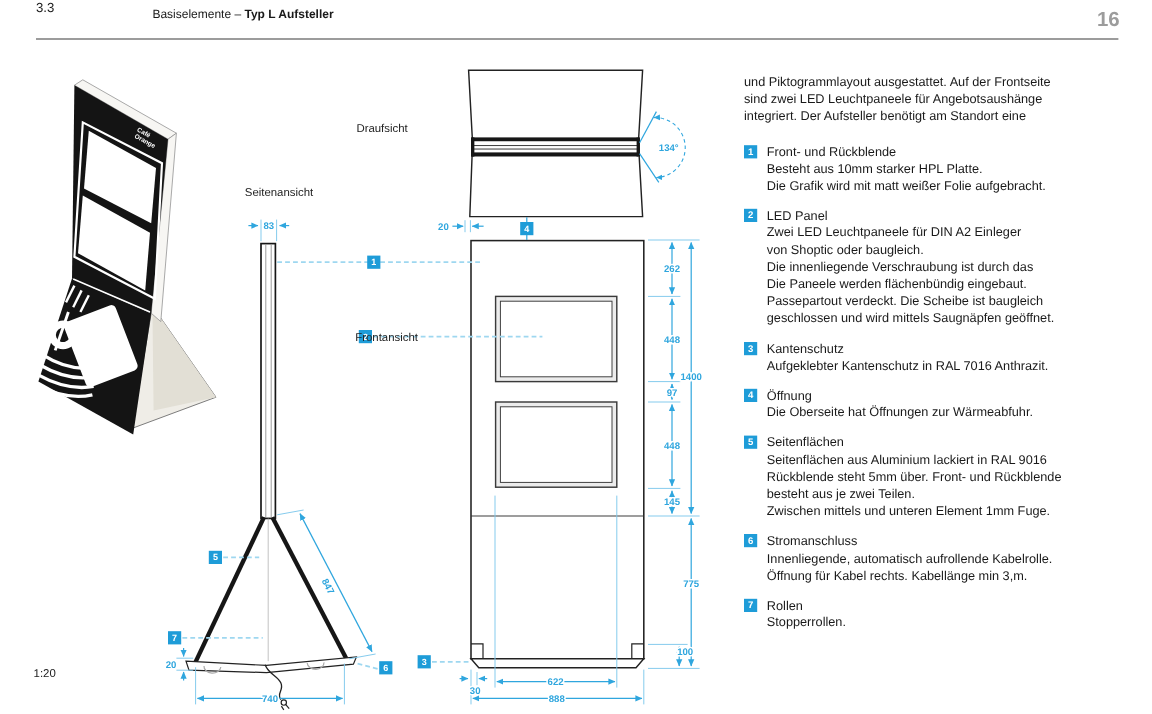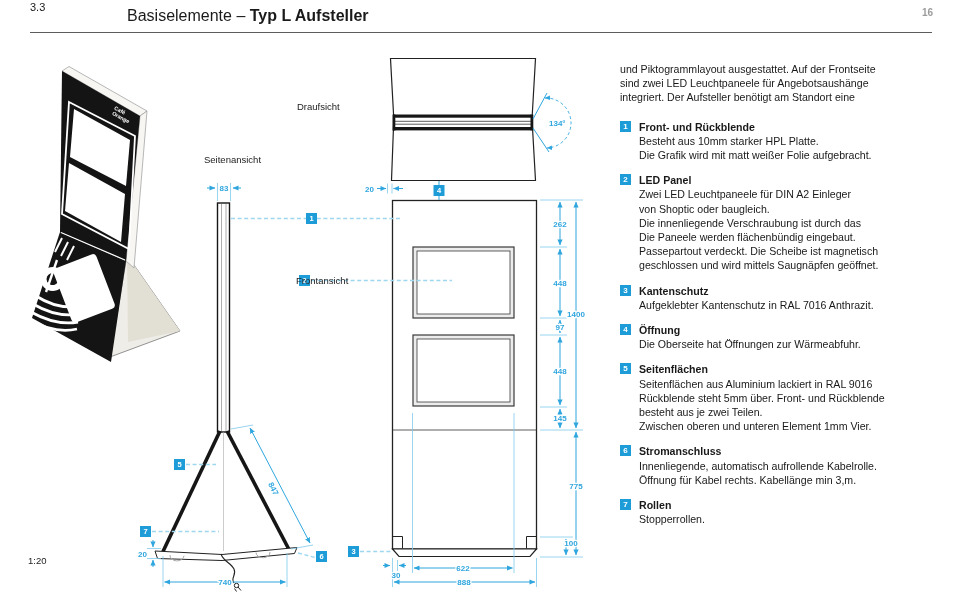--- a/index.html
+++ b/index.html
@@ -1,32 +1,32 @@
 <!DOCTYPE html>
 <html><head>
 <meta charset="utf-8">
 <style>
   html,body{margin:0;padding:0;background:#fff;}
   .page{position:relative;width:960px;height:595px;background:#fff;overflow:hidden;
         font-family:"Liberation Sans",sans-serif;}
   .hdr-section{position:absolute;left:30px;top:1px;font-size:11px;color:#1a1a1a;}
-  .hdr-title{position:absolute;left:127px;top:7px;font-size:16px;color:#1a1a1a;white-space:nowrap;}
+  .hdr-title{position:absolute;left:127px;top:7px;font-size:10px;color:#1a1a1a;white-space:nowrap;}
   .hdr-title .bold{font-weight:bold;}
-  .hdr-page{position:absolute;right:27px;top:7px;font-size:10px;font-weight:bold;color:#9c9c9c;}
+  .hdr-page{position:absolute;right:27px;top:7px;font-size:17px;font-weight:bold;color:#9c9c9c;}
   .hdr-rule{position:absolute;left:30px;right:28px;top:32px;height:1px;background:#5c5c5c;}
   .drawing-svg{position:absolute;left:0;top:0;width:960px;height:595px;}
   .notes{position:absolute;left:620px;top:62px;width:338px;font-size:10.6px;
          line-height:14.2px;color:#191919;}
   .intro{margin:0 0 15px 0;}
   .nl{white-space:nowrap;}
   .note-item{margin-bottom:11px;}
   .trow{display:flex;align-items:flex-start;}
   .mk{width:11px;height:11px;background:#1E9CD8;color:#fff;font-size:8px;font-weight:bold;
       text-align:center;line-height:11px;flex:0 0 11px;margin:1px 8px 0 0;}
-  .ntitle{font-weight:bold;white-space:nowrap;}
+  .ntitle{font-weight:normal;white-space:nowrap;}
   .nbody{padding-left:19px;}
   
   .dim{font:bold 8px "Liberation Sans",sans-serif;fill:#2FA6DE;paint-order:stroke;stroke:#fff;stroke-width:2.5px;}
   .dimr{font:bold 8px "Liberation Sans",sans-serif;fill:#2FA6DE;}
   .vlbl{font:9.5px "Liberation Sans",sans-serif;fill:#222;}
   .mknum{font:bold 7.5px "Liberation Sans",sans-serif;fill:#fff;}
   .sign{font:bold 5.4px "Liberation Sans",sans-serif;fill:#fff;}
 </style>
 </head>
 <body>
@@ -292,21 +292,21 @@
     <div class="note-item">
       <div class="trow">
         <span class="mk">2</span>
         <span class="ntitle">LED Panel</span>
       </div>
       <div class="nbody">
         <div class="nl">Zwei LED Leuchtpaneele für DIN A2 Einleger</div>
         <div class="nl">von Shoptic oder baugleich.</div>
         <div class="nl">Die innenliegende Verschraubung ist durch das</div>
         <div class="nl">Die Paneele werden flächenbündig eingebaut.</div>
-        <div class="nl">Passepartout verdeckt. Die Scheibe ist magnetisch</div>
+        <div class="nl">Passepartout verdeckt. Die Scheibe ist baugleich</div>
         <div class="nl">geschlossen und wird mittels Saugnäpfen geöffnet.</div>
       </div>
     </div>
 
     <div class="note-item">
       <div class="trow">
         <span class="mk">3</span>
         <span class="ntitle">Kantenschutz</span>
       </div>
       <div class="nbody">
@@ -326,21 +326,21 @@
 
     <div class="note-item">
       <div class="trow">
         <span class="mk">5</span>
         <span class="ntitle">Seitenflächen</span>
       </div>
       <div class="nbody">
         <div class="nl">Seitenflächen aus Aluminium lackiert in RAL 9016</div>
         <div class="nl">Rückblende steht 5mm über. Front- und Rückblende</div>
         <div class="nl">besteht aus je zwei Teilen.</div>
-        <div class="nl">Zwischen oberen und unteren Element 1mm Vier.</div>
+        <div class="nl">Zwischen mittels und unteren Element 1mm Fuge.</div>
       </div>
     </div>
 
     <div class="note-item">
       <div class="trow">
         <span class="mk">6</span>
         <span class="ntitle">Stromanschluss</span>
       </div>
       <div class="nbody">
         <div class="nl">Innenliegende, automatisch aufrollende Kabelrolle.</div>

